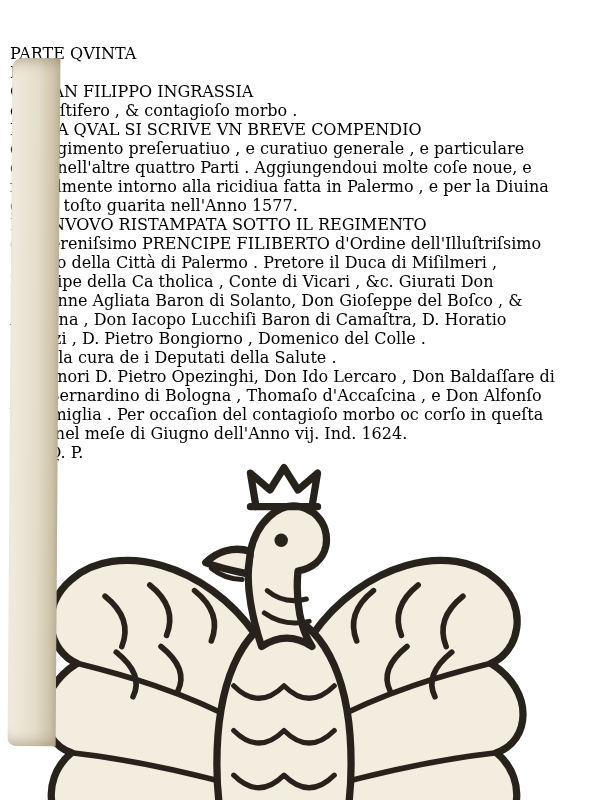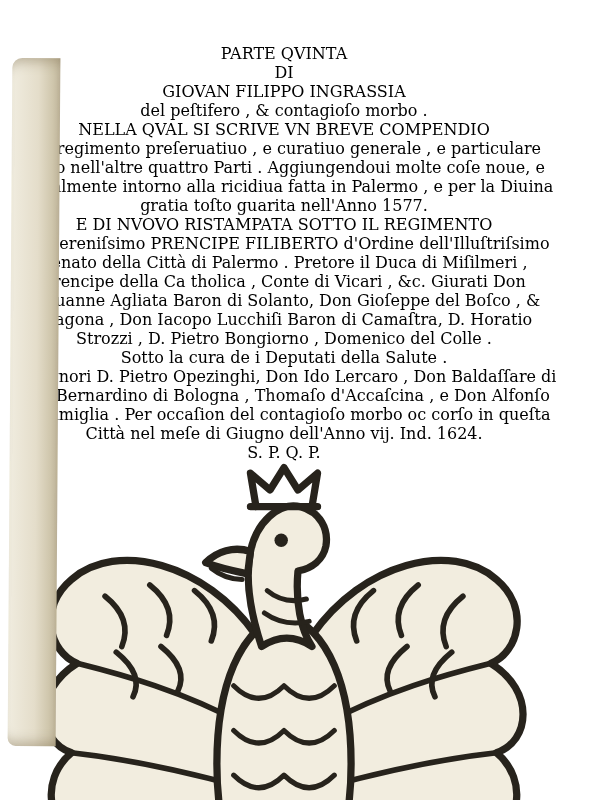--- a/index.html
+++ b/index.html
@@ -1,20 +1,19 @@
 <!DOCTYPE html>
 <html><head>
 <meta charset="utf-8">
 <style>
   html,body{margin:0;padding:0;}
   .scene{
     position:relative; width:610px; height:800px;
     background:#ffffff; overflow:hidden;
     font-family:"DejaVu Serif","Liberation Serif",serif;
-    text-align:center;
   }
   .book{position:absolute; left:10px; top:44px; width:548px; height:726px;}
 
   
   .flap{
     position:absolute; left:0; top:14px; width:48px; height:688px;
     background:linear-gradient(90deg,#f0ecdf 0%,#e4ddca 55%,#cfc6ac 85%,#bdb298 100%);
     border-radius:10px 0 0 8px;
     transform:rotate(.4deg);
     box-shadow:inset 0 14px 12px -10px rgba(130,115,85,.45), inset 0 -14px 12px -10px rgba(130,115,85,.45);

